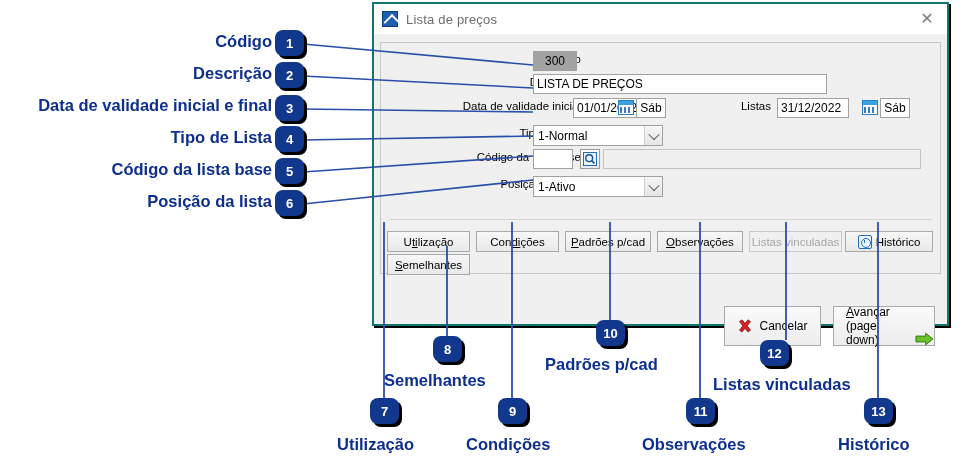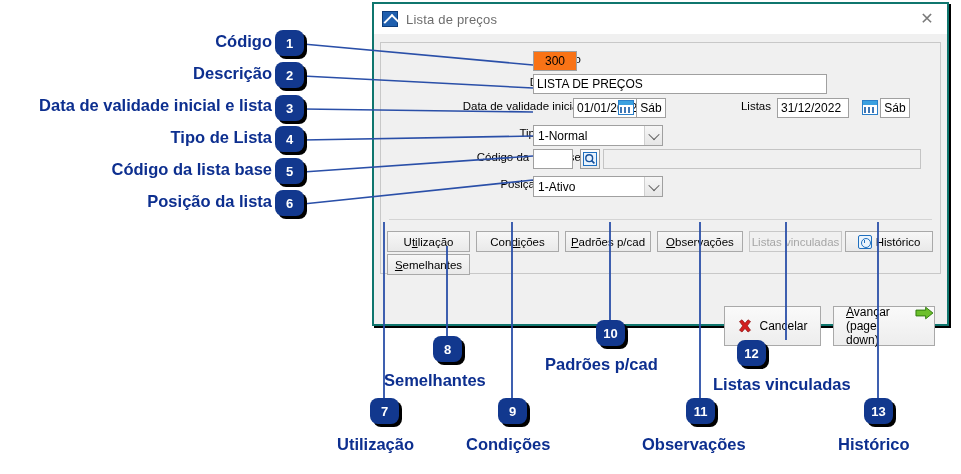--- a/index.html
+++ b/index.html
@@ -86,21 +86,21 @@
   .tbox {
     border: 1px solid #a0a0a0;
     background: #ffffff;
     height: 20px;
     font-size: 12px;
     padding: 0 3px;
     display: flex; align-items: center;
     color: #000;
     font-family: "Liberation Sans", sans-serif;
   }
-  .tbox.readonly { background: #f97316; justify-content: center; }
+  .tbox.readonly { background: #a3a3a3; justify-content: center; }
   .tbox.blank { background: #ffffff; }
   .tbox.disabledarea { background: #f0f0f0; border:1px solid #c4c4c4;}
   .combo {
     border: 1px solid #a0a0a0;
     background: #ffffff;
     height: 21px;
     font-size: 12px;
     display: flex; align-items: center;
     position: relative;
     color: #000;
@@ -217,21 +217,21 @@
     position: absolute;
     border: 1px solid #a9a9a9;
     background: linear-gradient(#fafafa,#ededed);
     display:flex; align-items:center; justify-content:center;
     font-size: 12px;
     color:#000;
     cursor:pointer;
   }
   #btn-cancel { left: 350px; top: 272px; width: 97px; height: 40px; gap:6px;text-align:right;}
   #btn-advance { left: 459px; top: 272px; width: 102px; height: 40px; }
-  #adv-inner { display:flex; align-items:flex-start; gap:4px;margin-left:12px; }
+  #adv-inner { display:flex; align-items:flex-end; gap:4px;margin-left:12px; }
   #adv-text { line-height: 14px; font-size: 12px; }
 
   
   #annots { position: absolute; inset: 0; pointer-events: none; }
   .alabel {
     position: absolute;
     color: #0d2f8f;
     font-weight: bold;
     font-size: 16.5px;
     white-space: nowrap;
@@ -390,21 +390,21 @@
     <line x1="786" y1="340" x2="786" y2="222" stroke="#2a4fa8" stroke-width="1.8"></line>
     <line x1="878" y1="398" x2="878" y2="222" stroke="#2a4fa8" stroke-width="1.8"></line>
   </svg>
 
   <div class="alabel r" style="right:689px; top:32px;">Código</div>
   <div class="badge" style="left:275px; top:30px;">1</div>
 
   <div class="alabel r" style="right:689px; top:64px;">Descrição</div>
   <div class="badge" style="left:275px; top:62px;">2</div>
 
-  <div class="alabel r" style="right:689px; top:96px;">Data de validade inicial e lista</div>
+  <div class="alabel r" style="right:689px; top:96px;">Data de validade inicial e final</div>
   <div class="badge" style="left:275px; top:95px;">3</div>
 
   <div class="alabel r" style="right:689px; top:128px;">Tipo de Lista</div>
   <div class="badge" style="left:275px; top:126px;">4</div>
 
   <div class="alabel r" style="right:689px; top:160px;">Código da lista base</div>
   <div class="badge" style="left:275px; top:158px;">5</div>
 
   <div class="alabel r" style="right:689px; top:192px;">Posição da lista</div>
   <div class="badge" style="left:275px; top:190px;">6</div>
@@ -417,19 +417,19 @@
 
   <div class="badge" style="left:498px; top:398px;">9</div>
   <div class="alabel" style="left:466px; top:435px;">Condições</div>
 
   <div class="badge" style="left:596px; top:320px;">10</div>
   <div class="alabel" style="left:545px; top:355px;">Padrões p/cad</div>
 
   <div class="badge" style="left:686px; top:398px;">11</div>
   <div class="alabel" style="left:642px; top:435px;">Observações</div>
 
-  <div class="badge" style="left:737px; top:340px;">12</div>
+  <div class="badge" style="left:760px; top:340px;">12</div>
   <div class="alabel" style="left:713px; top:375px;">Listas vinculadas</div>
 
   <div class="badge" style="left:864px; top:398px;">13</div>
   <div class="alabel" style="left:838px; top:435px;">Histórico</div>
 
 </div>
 
 </body></html>

